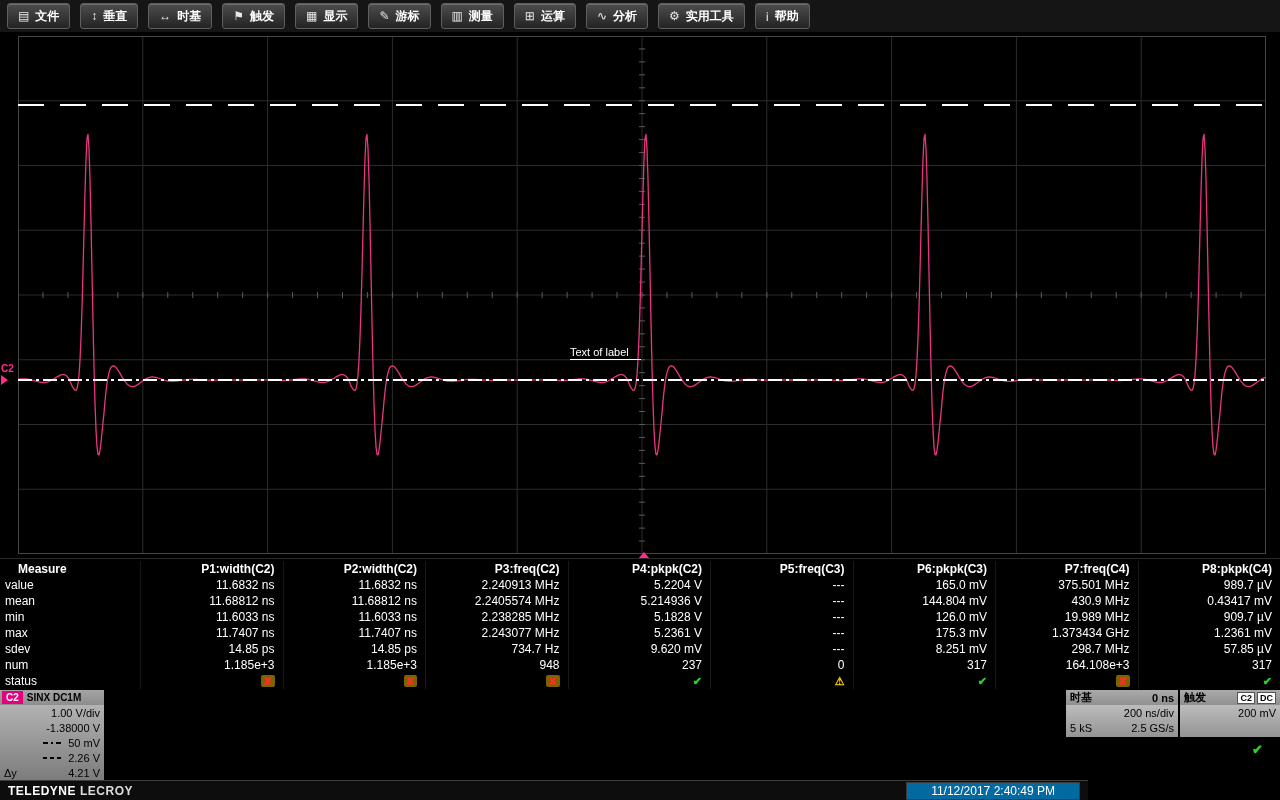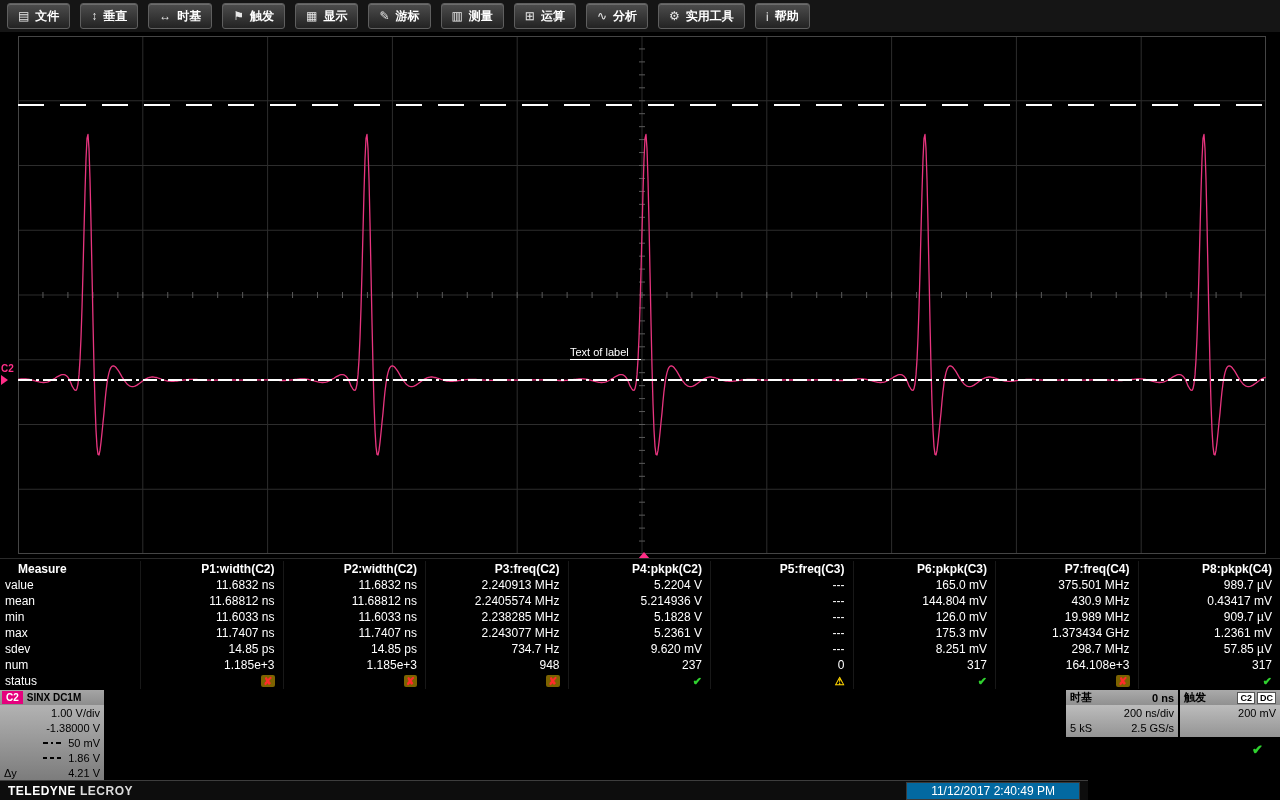--- a/index.html
+++ b/index.html
@@ -333,21 +333,21 @@
       </div>
     <div class="g-row">
         <span>-1.38000 V</span>
       </div>
     <div class="g-row">
         <span class="ls ls-dashdot"></span>
         <span>50 mV</span>
       </div>
     <div class="g-row">
         <span class="ls ls-dashed"></span>
-        <span>1.86 V</span>
+        <span>2.26 V</span>
       </div>
     <div class="g-row spread">
         <span>Δy</span>
         <span>4.21 V</span>
       </div>
   </div>
 
   <div class="tb-box">
     <div class="g-head">
       <span>时基</span>

